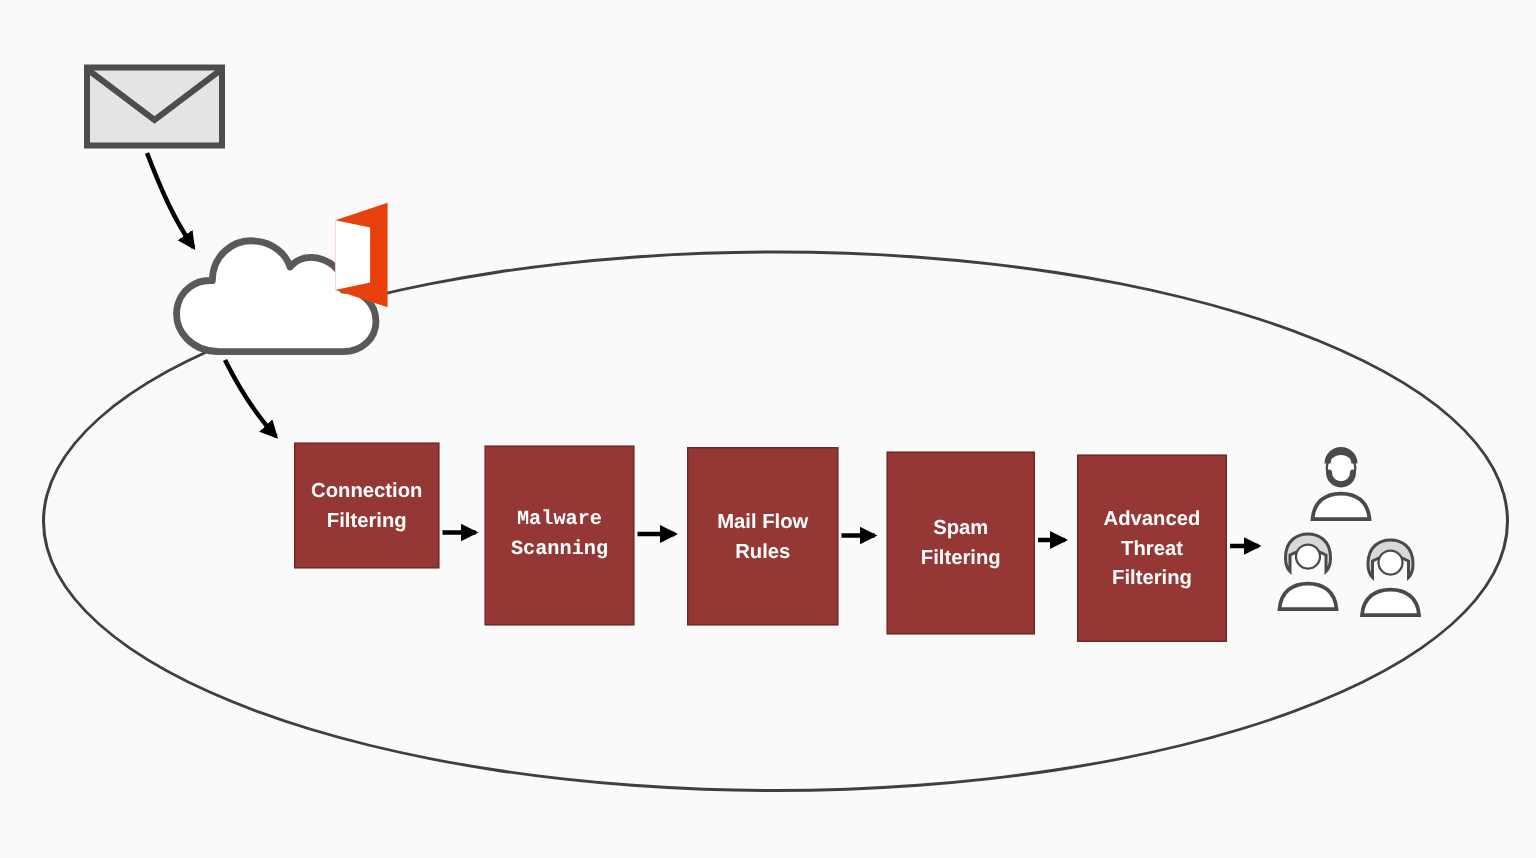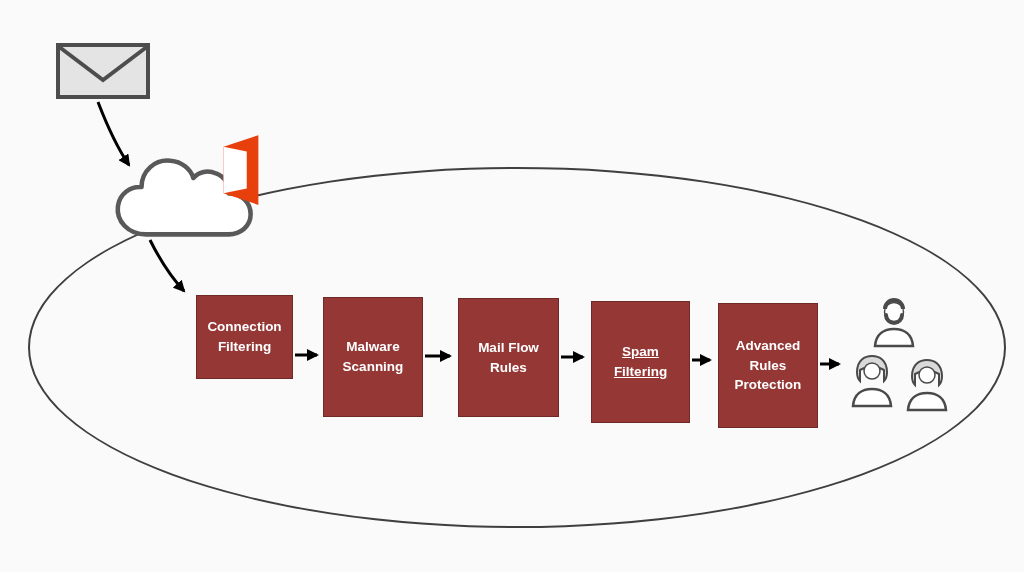--- a/index.html
+++ b/index.html
@@ -75,34 +75,34 @@
     <svg width="62" height="74" viewBox="0 0 64 76">
       <polygon points="16,14 52,2 52,74 16,62" style="fill:var(--office-orange,#e8400c);"></polygon>
       <polygon points="16,14 40,19 40,57 16,62" fill="#ffffff"></polygon>
     </svg>
   </div>
 
   <div class="step-box" style="left:196px;top:295px;width:97px;height:84px;">
     <span>Connection Filtering</span>
   </div>
 
-  <div class="step-box" style="left:323px;top:297px;width:100px;height:120px;">
+  <div class="step-box" style="left:323px;top:297px;width:100px;height:120px;font-family:Liberation Mono, monospace;">
     <span>Malware Scanning</span>
   </div>
 
   <div class="step-box" style="left:458px;top:298px;width:101px;height:119px;align-items:center;">
     <span>Mail Flow Rules</span>
   </div>
 
-  <div class="step-box" style="left:591px;top:301px;width:99px;height:122px;text-decoration:underline;">
+  <div class="step-box" style="left:591px;top:301px;width:99px;height:122px;">
     <span>Spam Filtering</span>
   </div>
 
   <div class="step-box" style="left:718px;top:303px;width:100px;height:125px;">
-    <span>Advanced Rules Protection</span>
+    <span>Advanced Threat Filtering</span>
   </div>
 
   <div class="icon-abs user-wrap" style="left:868px;top:296px;width:52px;height:52px;">
     <svg width="52" height="52" viewBox="0 0 52 52">
       <circle cx="26" cy="16" r="9.5" fill="#ffffff" stroke="#4a4a4a" stroke-width="1.5"></circle>
       <path d="M17 13 a9 9 0 0 1 18 0" stroke="#4a4a4a" stroke-width="4" fill="none"></path>
       <path d="M18 19 a8 8 0 0 0 16 0" stroke="#4a4a4a" stroke-width="4" fill="none" stroke-linecap="round"></path>
       <path d="M7 50 C8 38 16 33 26 33 C36 33 44 38 45 50 Z" fill="#ffffff" stroke="#4a4a4a" stroke-width="2.5"></path>
     </svg>
   </div>

